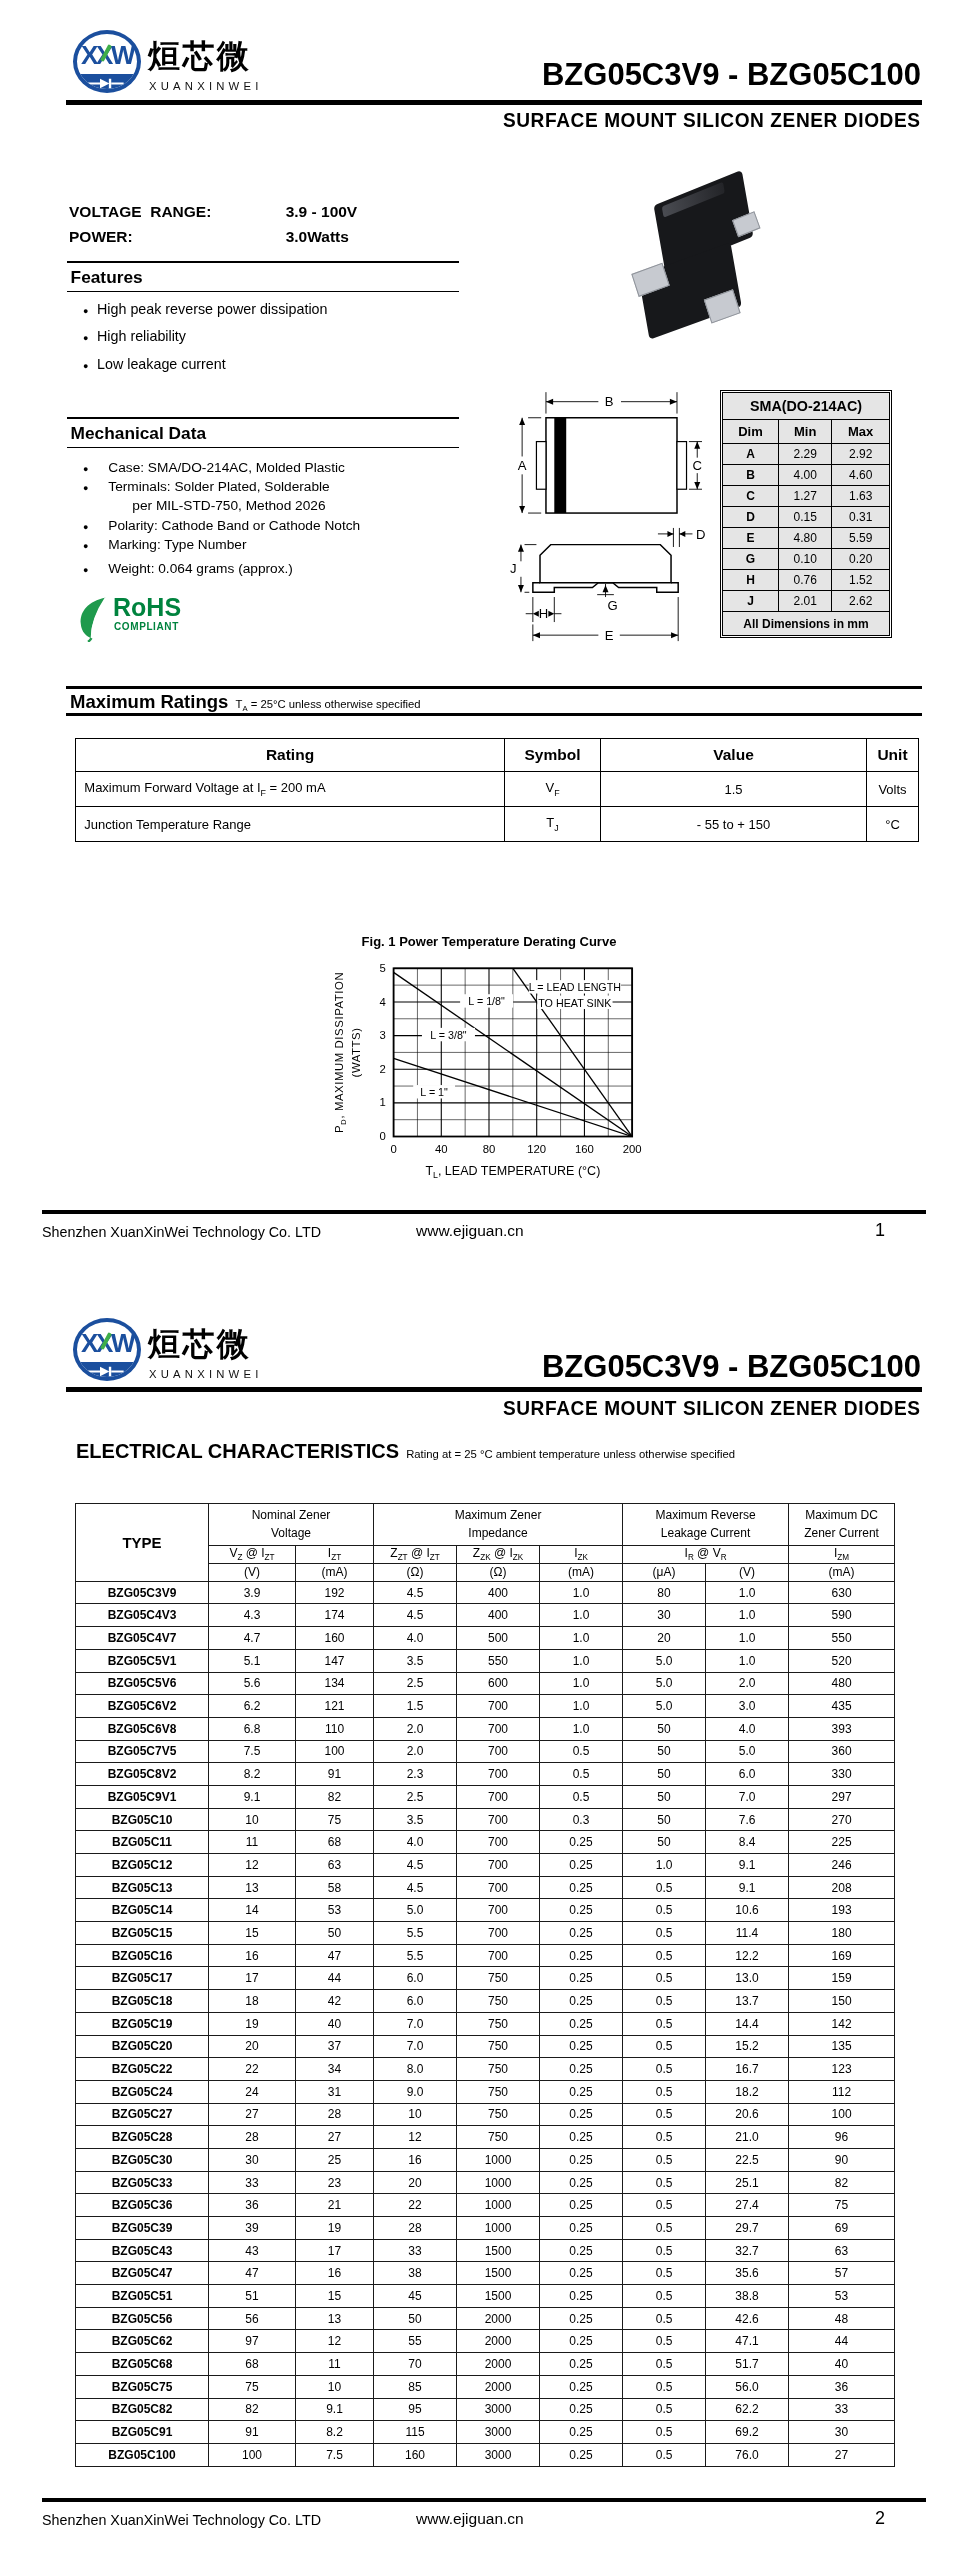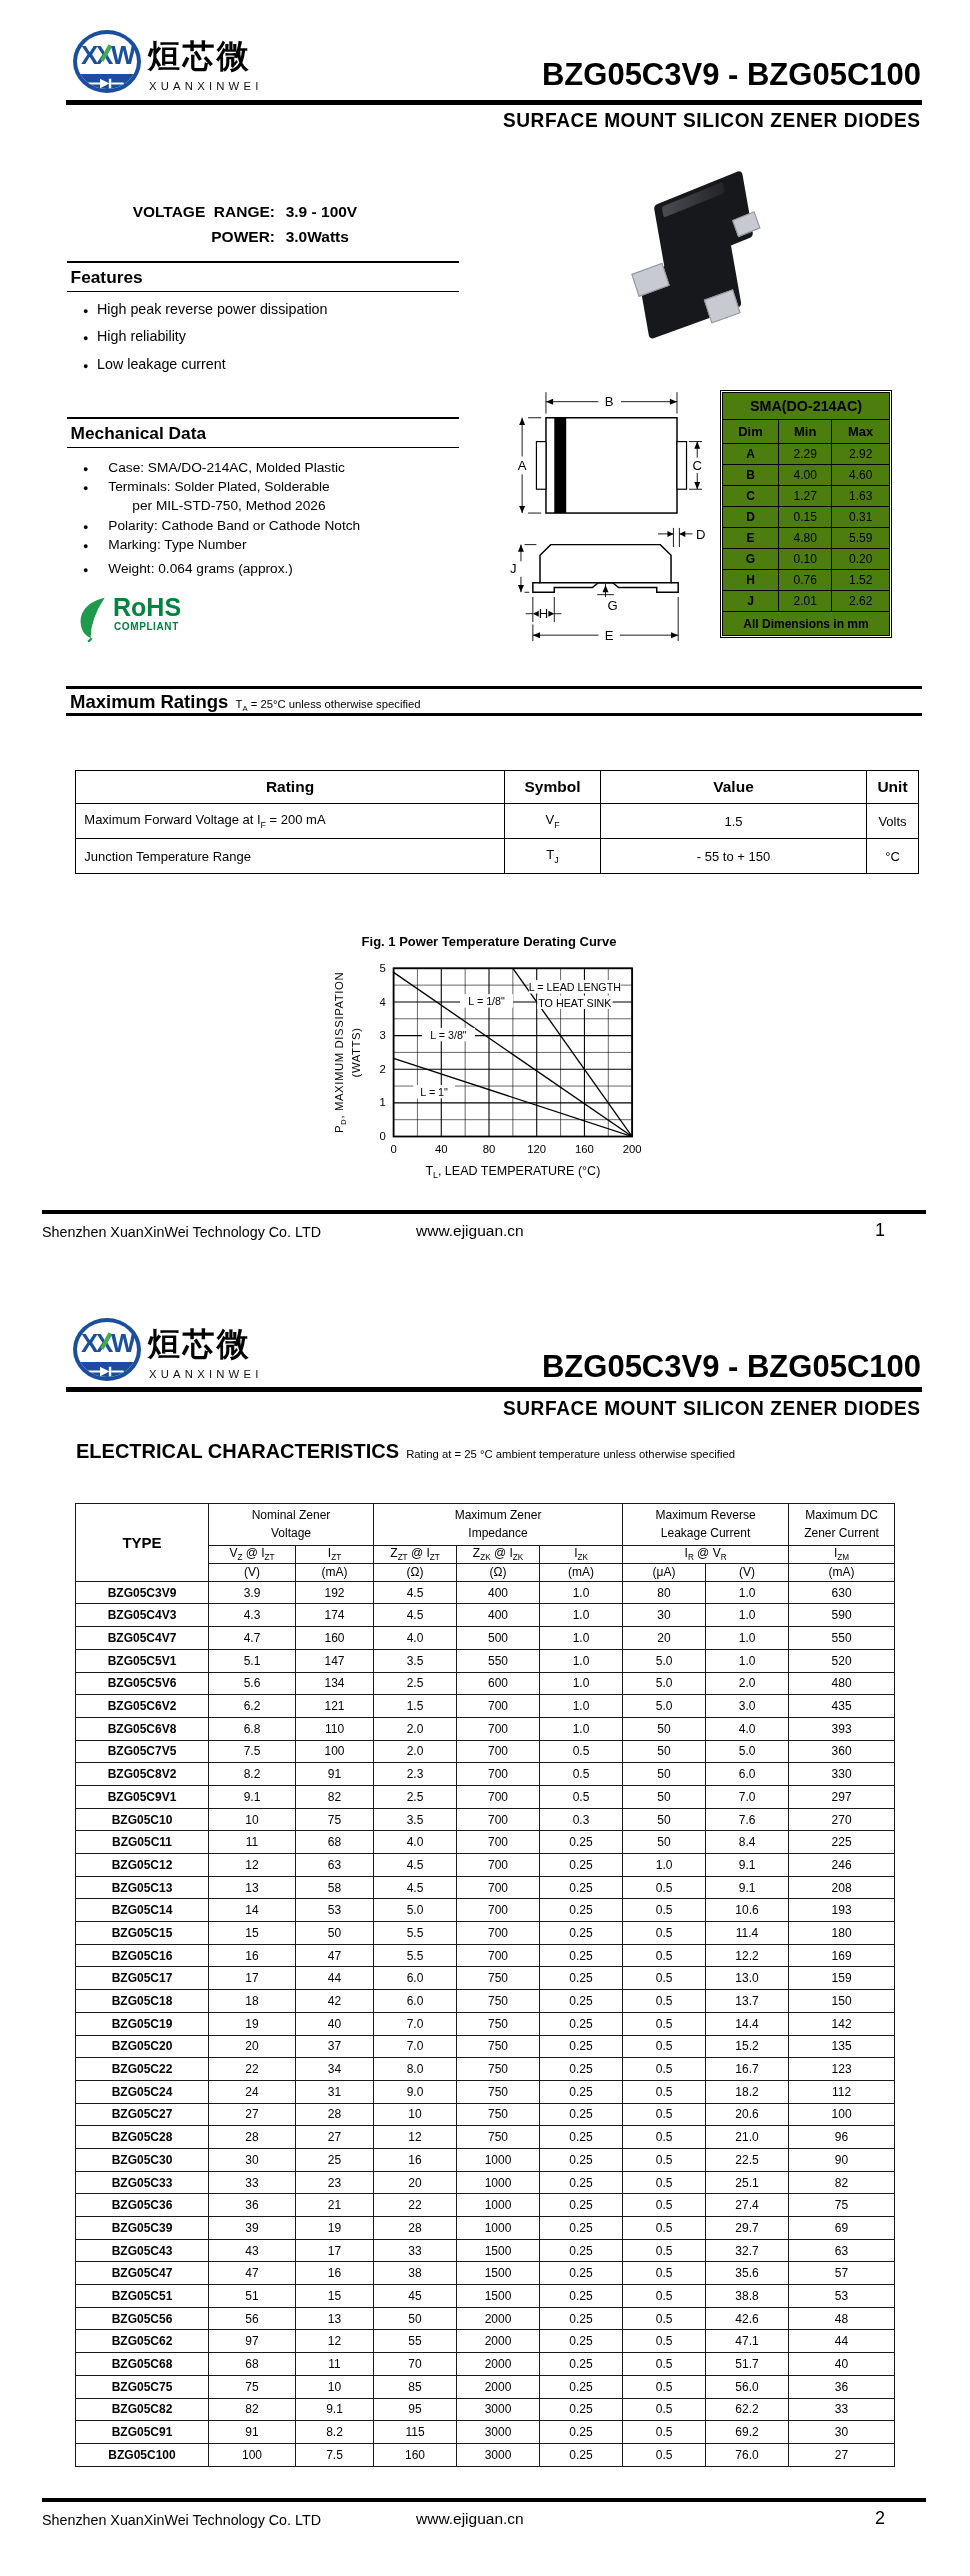--- a/index.html
+++ b/index.html
@@ -34,21 +34,21 @@
   .logo .en { position:absolute; left:76px; top:50px; font-size:11.3px; color:#111;
     letter-spacing:4.2px; font-weight:500; }
 
   .doc-title { font-size:31px; font-weight:bold; letter-spacing:0px; white-space:nowrap; }
   .doc-subtitle { font-size:19.7px; font-weight:bold; letter-spacing:0.6px; white-space:nowrap;
     transform:scaleX(0.97); transform-origin:right; }
   .rule { background:#000; }
 
   
   .spec-line { display:flex; font-size:15.5px; font-weight:bold; margin-bottom:7.2px; }
-  .spec-line .lbl { width:206px; text-align:right; white-space:pre; }
+  .spec-line .lbl { width:206px; white-space:pre; }
   .spec-line .val { margin-left:10.7px; white-space:pre; }
 
   .boxed-heading { border-top:2.4px solid #000; border-bottom:1.8px solid #000; padding:4.2px 0 3px 3.6px; }
   .boxed-heading .h { font-size:17.3px; font-weight:bold; }
 
   .blist .row { display:flex; align-items:baseline; }
   .blist .dot { width:24px; text-align:left; padding-left:13px; font-size:9px; }
   .blist .txt { flex:1; }
   .features-list .row { margin-bottom:11.3px; font-size:14.3px; }
   .mech-list .row { margin-bottom:4.2px; font-size:13.7px; }
@@ -63,21 +63,21 @@
   .rohs .t2 { position:absolute; left:38px; top:26px; font-size:10px; font-weight:bold; color:#00833e; letter-spacing:0.6px; }
 
   
   .pkg-photo { width:179px; height:179px; }
   .pkg { position:absolute; background:#17181b; border-radius:4.2px; }
   .pkg .shine { position:absolute; left:8%; top:6%; width:70%; height:16%;
      background:linear-gradient(90deg,#4a4c52,#232428); border-radius:2.4px; }
   .pkg .tab { position:absolute; background:#c7cad0; border:0.6px solid #8f939a; }
 
   
-  table.dims { border-collapse:collapse; width:168px; background:#4d7c0f;
+  table.dims { border-collapse:collapse; width:168px; background:#e5e5e5;
     border:1.2px solid #000; outline:1.2px solid #000; outline-offset:1.8px; }
   table.dims th, table.dims td { border:1.2px solid #000; text-align:center; font-size:12px; }
   table.dims .title-row th { font-size:14.3px; font-weight:bold; height:27.4px; }
   table.dims .head-row th { font-size:13px; font-weight:bold; height:24px; }
   table.dims td { height:21px; }
   table.dims td.dim { font-weight:bold; }
   table.dims .foot-row th { font-size:12px; font-weight:bold; height:24px; }
 
   
   .sect-heading { display:flex; align-items:baseline; }
@@ -347,21 +347,21 @@
   </tfoot>
 </table>
 
 <div class="abs rule" style="left:66px; top:686px; width:856px; height:3px;"></div>
 <div class="abs sect-heading" style="left:70px; top:691px;">
   <span class="big">Maximum Ratings</span>
   <span class="note">T<sub>A</sub> = 25°C unless otherwise specified</span>
 </div>
 <div class="abs rule" style="left:66px; top:713px; width:856px; height:3px;"></div>
 
-<table class="abs ratings" style="left:75px; top:738px;margin-top:32px;">
+<table class="abs ratings" style="left:75px; top:738px;">
   <colgroup>
       <col style="width:429px">
       <col style="width:96px">
       <col style="width:266px">
       <col style="width:52px">
     </colgroup>
   <thead>
       <tr id="ratings-head-row">
         <th>Rating</th>
         <th>Symbol</th>

